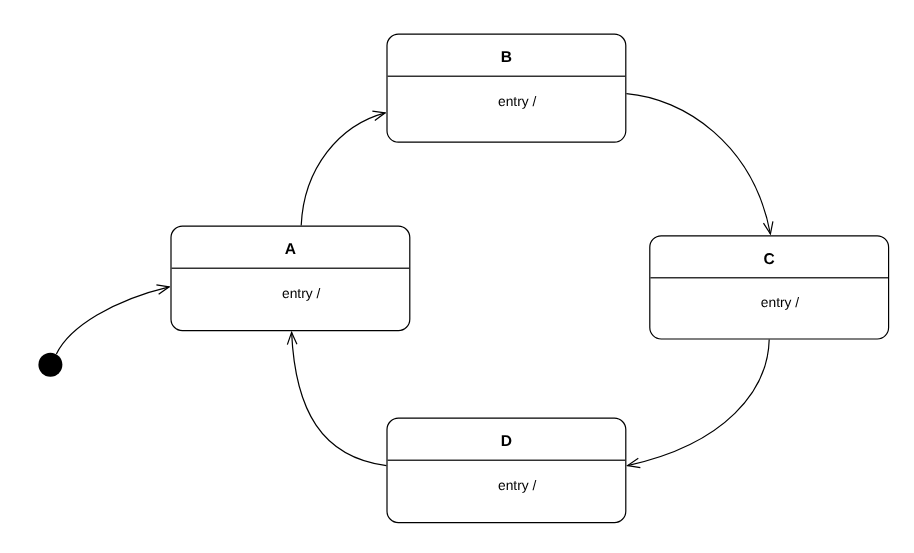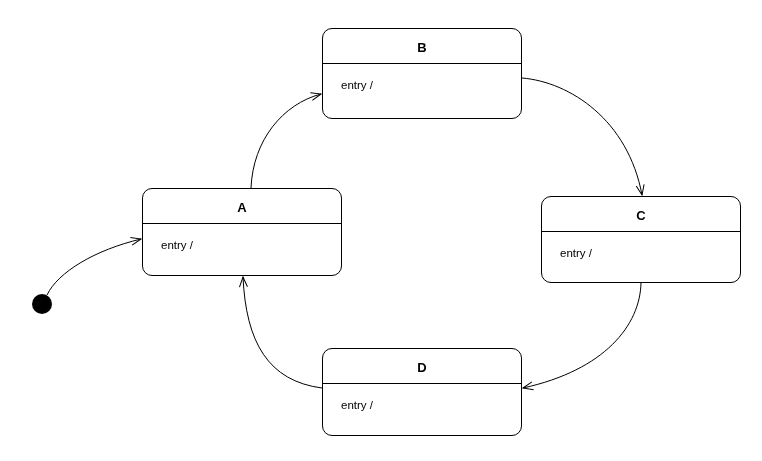--- a/index.html
+++ b/index.html
@@ -46,20 +46,21 @@
     height: 35px;
     border-bottom: 1px solid var(--line-color, #000000);
     text-align: center;
     font-weight: bold;
     font-size: 13px;
     line-height: 37px;
     color: var(--line-color, #000000);
   }
   .state-body {
     position: relative;
+    text-align: center;
   }
   .entry-label {
     display: block;
     padding: 15px 0 0 18px;
     font-size: 11.5px;
     color: var(--line-color, #000000);
   }
 </style>
 </head>
 <body>

